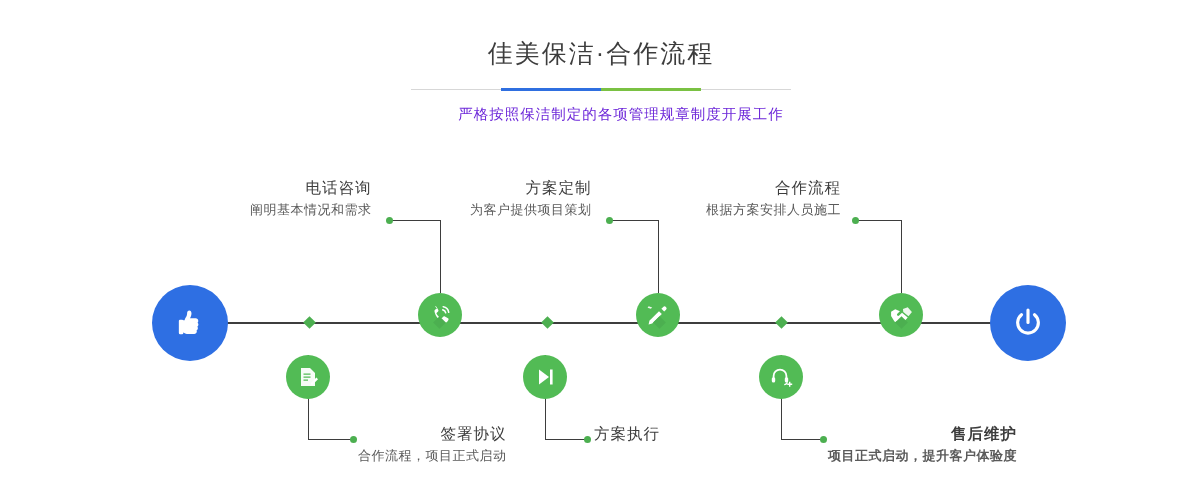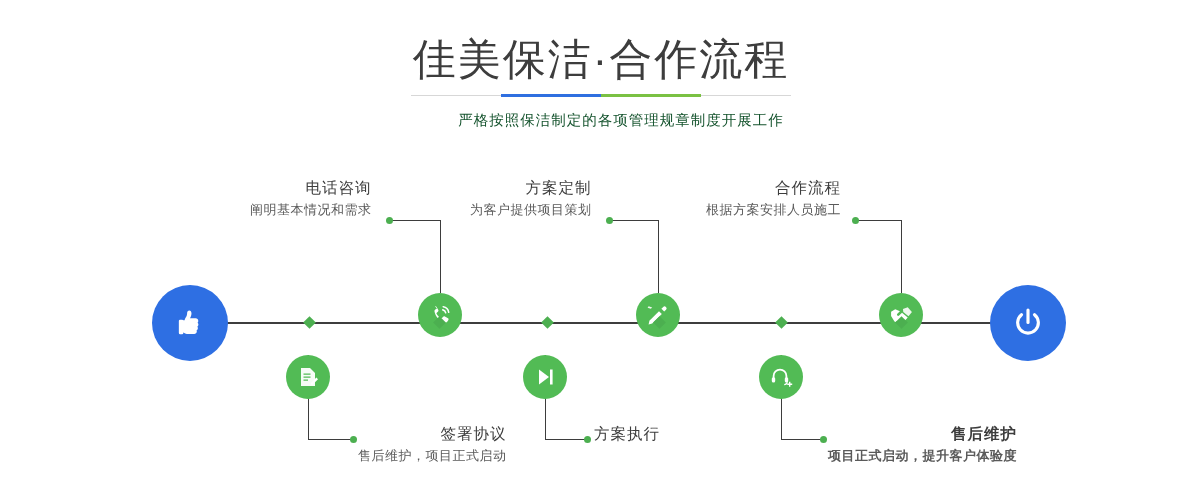--- a/index.html
+++ b/index.html
@@ -21,26 +21,26 @@
 
   
   .header {
     position: absolute;
     top: 30px;
     left: 0;
     width: 1202px;
     text-align: center;
   }
   .title {
-    font-size: 43px;
+    font-size: 25px;
     color: #3d3d3d;
     letter-spacing: 2px;
     font-weight: normal;
     line-height: 46px;
-    margin: 6px;
+    margin: 0;
   }
   .rule-wrap {
     position: relative;
     width: 380px;
     height: 3px;
     margin: 12px auto 0 auto;
   }
   .rule-base {
     position: absolute;
     left: 0;
@@ -61,21 +61,21 @@
     position: absolute;
     left: 190px;
     top: 0;
     width: 100px;
     height: 3px;
     background: #7ac143;
   }
   .subtitle {
     margin: 14px 0 0 4px;
     font-size: 14.5px;
-    color: #14532d;
+    color: #6d28d9;
     letter-spacing: 1px;
     padding-left: 36px;
   }
 
   
   .timeline {
     position: absolute;
     left: 0;
     top: 165px;
     width: 1202px;
@@ -228,21 +228,21 @@
       <span>
         <svg width="24" height="24" viewBox="0 0 24 24">
           <path fill="#ffffff" d="M5 3h9l5 5v13H5z" opacity="0.95"></path>
           <path fill="#52bb55" d="M7.5 8.5h7v1.3h-7zM7.5 11.5h7v1.3h-7zM7.5 14.5h4.5v1.3H7.5z"></path>
           <path fill="#ffffff" d="M20.4 12.6l1.6 1.6-5.2 5.2-2 .4.4-2z"></path>
         </svg>
       </span>
     </div>
     <div class="node-label" style="left:358px; top:258px;">
       <div class="lbl-title">签署协议</div>
-      <div class="lbl-desc">售后维护，项目正式启动</div>
+      <div class="lbl-desc">合作流程，项目正式启动</div>
     </div>
 
     <div class="axis-dot" style="left:543px;"></div>
     <div class="connector" style="left:658px; top:55px; height:73px;"></div>
     <div class="connector horiz" style="left:610px; top:55px; width:49px;"></div>
     <div class="label-dot" style="left:606px; top:52px;"></div>
     <div class="node-icon" style="left:636px; top:128px;">
       <span>
         <svg width="24" height="24" viewBox="0 0 24 24">
           <path fill="#ffffff" d="M3.4 17.8L13 8.2l2.8 2.8-9.6 9.6-3.6.8z"></path>

